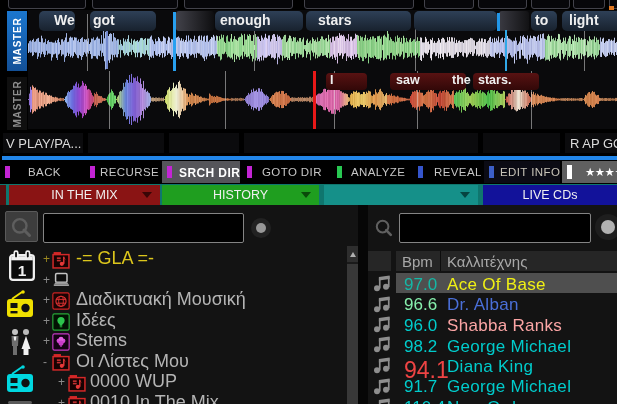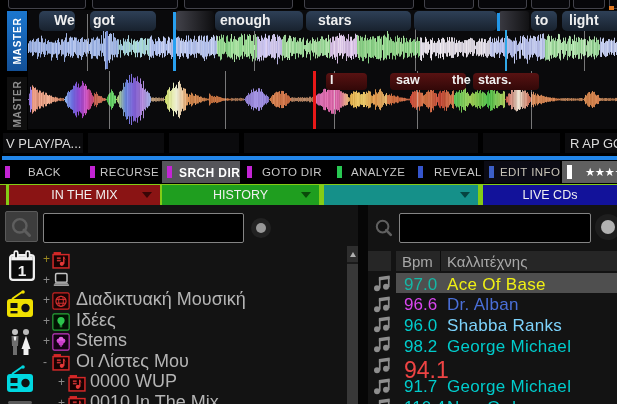--- a/index.html
+++ b/index.html
@@ -1292,21 +1292,21 @@
       <span class="tabtxt" style="left:28px">BACK</span>
       <span class="tabtxt" style="left:100px">RECURSE</span>
       <span class="tabtxt" style="left:179px;color:#fff;font-weight:bold;font-size:12px">SRCH DIR</span>
       <span class="tabtxt" style="left:262px">GOTO DIR</span>
       <span class="tabtxt" style="left:351px">ANALYZE</span>
       <span class="tabtxt" style="left:434px">REVEAL</span>
       <span class="tabtxt" style="left:500px;color:#c8c4b8">EDIT INFO</span>
       <div class="abs" style="left:567px;top:5px;width:5px;height:14px;background:#fff"></div>
       <span class="abs" style="left:585px;top:5px;font-size:11.5px;color:#fff;letter-spacing:-0.5px">★★★★</span>
     </div>
-    <div class="abs" style="left:0;top:184px;width:617px;height:21px;background:#84cc16">
+    <div class="abs" style="left:0;top:184px;width:617px;height:21px;background:#0f766e">
       <div class="abs" style="left:0;top:1px;width:6px;height:20px;background:#5a0e0e"></div>
       <div class="abs" style="left:9px;top:1px;width:151px;height:20px;background:#8a1414">
         <div class="bartxt">IN THE MIX</div>
         <div class="arrow" style="right:8px;border-top-color:#380606"></div>
       </div>
       <div class="abs" style="left:162px;top:1px;width:157px;height:20px;background:#1f9e1f">
         <div class="bartxt">HISTORY</div>
         <div class="arrow" style="right:8px;border-top-color:#0a4a0a"></div>
       </div>
       <div class="abs" style="left:324px;top:1px;width:154px;height:20px;background:#159089">
@@ -1361,20 +1361,21 @@
       <span class="plus" style="left:43px;top:47.0px;color:#9a8820">+</span>
       <svg style="position:absolute;left:52px;top:46px" width="18" height="18" viewBox="0 0 17 17">
         <rect x="1.5" y="1" width="7" height="2.4" fill="#d42828"></rect>
         <rect x="1" y="3.4" width="15" height="12.6" fill="#160202" stroke="#d42828" stroke-width="1.4"></rect>
         <rect x="4.6" y="6" width="3.6" height="1.5" fill="#c43030"></rect>
         <rect x="4.6" y="8.3" width="3.6" height="1.5" fill="#c43030"></rect>
         <circle cx="9.3" cy="12.1" r="2" fill="#e83838"></circle>
         <rect x="10.5" y="5.4" width="1.3" height="6.7" fill="#e83838"></rect>
         <path d="M10.5 5.2 L12 6.6 L13.4 9 L12.4 7.8 L11.8 7.4 Z" fill="#e83838"></path>
       </svg>
+      <span class="tlabel" style="left:76px;top:43.0px;color:#dcc61c">-= GLA =-</span>
       <span class="plus" style="left:43px;top:67.5px;color:#8a8a8a">+</span>
       <svg style="position:absolute;left:52px;top:66px" width="18" height="16" viewBox="0 0 18 16">
         <rect x="3.6" y="2.6" width="11.4" height="8.6" rx="1.2" fill="#0c0c0c" stroke="#c4c4c4" stroke-width="1.5"></rect>
         <path d="M2 13.2 L16.6 13.2 L15 11.2 L3.6 11.2 Z" fill="#9a9a9a"></path>
         <rect x="1.6" y="13.4" width="15.6" height="1.4" rx="0.7" fill="#d0d0d0"></rect>
       </svg>
       <span class="plus" style="left:43px;top:88.0px;color:#8a8a8a">+</span>
       <svg style="position:absolute;left:52px;top:87px" width="18" height="18" viewBox="0 0 17 17">
         <rect x="0.8" y="0.8" width="15.4" height="15.4" rx="1.5" fill="#180303" stroke="#cc2424" stroke-width="1.1"></rect>
         <circle cx="8.5" cy="8.8" r="4.8" fill="none" stroke="#d83030" stroke-width="1.1"></circle>
@@ -1461,48 +1462,49 @@
       </svg>
       <span class="abs" style="left:404px;top:70px;font-size:17px;color:#14b8a6">97.0</span>
       <span class="abs" style="left:447px;top:70px;font-size:17px;letter-spacing:0.3px;color:#f0f014">Ace Of Base</span>
       <svg style="position:absolute;left:372px;top:90px" width="20" height="18" viewBox="0 0 20 18">
         <circle cx="5" cy="14.2" r="3" fill="#8e8e8e"></circle>
         <circle cx="14" cy="12.8" r="3" fill="#8e8e8e"></circle>
         <rect x="6.9" y="3.5" width="1.7" height="11" fill="#8e8e8e"></rect>
         <rect x="15.9" y="2.2" width="1.7" height="11" fill="#8e8e8e"></rect>
         <path d="M6.9 3 L17.6 1.6 L17.6 5 L6.9 6.4 Z" fill="#8e8e8e"></path>
       </svg>
-      <span class="abs" style="left:404px;top:90px;font-size:17px;color:#d946ef">96.6</span>
+      <span class="abs" style="left:404px;top:90px;font-size:17px;color:#86efac">96.6</span>
       <span class="abs" style="left:447px;top:90px;font-size:17px;letter-spacing:0.3px;color:#4a6fd8">Dr. Alban</span>
       <svg style="position:absolute;left:372px;top:110px" width="20" height="18" viewBox="0 0 20 18">
         <circle cx="5" cy="14.2" r="3" fill="#8e8e8e"></circle>
         <circle cx="14" cy="12.8" r="3" fill="#8e8e8e"></circle>
         <rect x="6.9" y="3.5" width="1.7" height="11" fill="#8e8e8e"></rect>
         <rect x="15.9" y="2.2" width="1.7" height="11" fill="#8e8e8e"></rect>
         <path d="M6.9 3 L17.6 1.6 L17.6 5 L6.9 6.4 Z" fill="#8e8e8e"></path>
       </svg>
       <span class="abs" style="left:404px;top:111px;font-size:17px;color:#00cccc">96.0</span>
-      <span class="abs" style="left:447px;top:111px;font-size:17px;letter-spacing:0.3px;color:#7dd3fc">Shabba Ranks</span>
+      <span class="abs" style="left:447px;top:111px;font-size:17px;letter-spacing:0.3px;color:#fca5a5">Shabba Ranks</span>
       <svg style="position:absolute;left:372px;top:130px" width="20" height="18" viewBox="0 0 20 18">
         <circle cx="5" cy="14.2" r="3" fill="#8e8e8e"></circle>
         <circle cx="14" cy="12.8" r="3" fill="#8e8e8e"></circle>
         <rect x="6.9" y="3.5" width="1.7" height="11" fill="#8e8e8e"></rect>
         <rect x="15.9" y="2.2" width="1.7" height="11" fill="#8e8e8e"></rect>
         <path d="M6.9 3 L17.6 1.6 L17.6 5 L6.9 6.4 Z" fill="#8e8e8e"></path>
       </svg>
       <span class="abs" style="left:404px;top:132px;font-size:17px;color:#00cccc">98.2</span>
       <span class="abs" style="left:447px;top:132px;font-size:17px;letter-spacing:0.3px;color:#00cccc">George Michael</span>
       <svg style="position:absolute;left:372px;top:151px" width="20" height="18" viewBox="0 0 20 18">
         <circle cx="5" cy="14.2" r="3" fill="#8e8e8e"></circle>
         <circle cx="14" cy="12.8" r="3" fill="#8e8e8e"></circle>
         <rect x="6.9" y="3.5" width="1.7" height="11" fill="#8e8e8e"></rect>
         <rect x="15.9" y="2.2" width="1.7" height="11" fill="#8e8e8e"></rect>
         <path d="M6.9 3 L17.6 1.6 L17.6 5 L6.9 6.4 Z" fill="#8e8e8e"></path>
       </svg>
       <span class="abs" style="left:404px;top:152px;font-size:23px;color:#ef4444">94.1</span>
+      <span class="abs" style="left:447px;top:152px;font-size:17px;letter-spacing:0.3px;color:#00cccc">Diana King</span>
       <svg style="position:absolute;left:372px;top:172px" width="20" height="18" viewBox="0 0 20 18">
         <circle cx="5" cy="14.2" r="3" fill="#8e8e8e"></circle>
         <circle cx="14" cy="12.8" r="3" fill="#8e8e8e"></circle>
         <rect x="6.9" y="3.5" width="1.7" height="11" fill="#8e8e8e"></rect>
         <rect x="15.9" y="2.2" width="1.7" height="11" fill="#8e8e8e"></rect>
         <path d="M6.9 3 L17.6 1.6 L17.6 5 L6.9 6.4 Z" fill="#8e8e8e"></path>
       </svg>
       <span class="abs" style="left:404px;top:172px;font-size:17px;color:#00cccc">91.7</span>
       <span class="abs" style="left:447px;top:172px;font-size:17px;letter-spacing:0.3px;color:#00cccc">George Michael</span>
       <svg style="position:absolute;left:372px;top:192px" width="20" height="18" viewBox="0 0 20 18">

